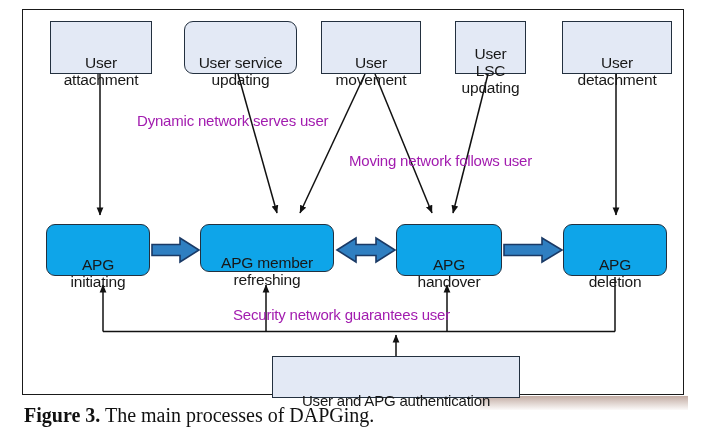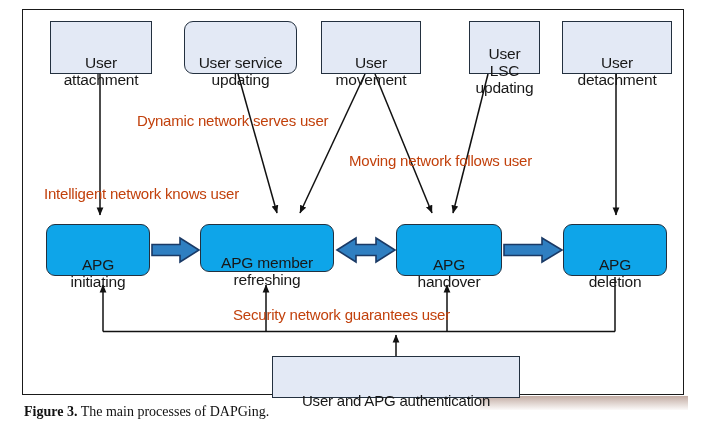--- a/index.html
+++ b/index.html
@@ -58,34 +58,34 @@
     background: #0ea5e9;
   }
   .node .label {
     display: block;
     padding: 0 2px;
     white-space: pre-line;
     margin-top: 48px;
   }
   .edge-label {
     position: absolute;
-    color: #c2410c;
+    color: #a21caf;
     font-family: "Liberation Sans", sans-serif;
     font-size: 15px;
     letter-spacing: -0.2px;
     white-space: nowrap;
     z-index: 6;
     background: transparent;
   }
   #caption {
     position: absolute;
     left: 24px;
     top: 404px;
     font-family: "Liberation Serif", serif;
-    font-size: 14px;
+    font-size: 20px;
     color: #111111;
     white-space: nowrap;
   }
   #caption .cap-strong {
     font-weight: bold;
   }
   #scan-artifact {
     position: absolute;
     left: 480px;
     top: 396px;
@@ -182,21 +182,21 @@
   <div class="node" style="left:184px; top:21px; width:113px; height:53px;border-radius:9px;">
     <span class="label">User service
 updating</span>
   </div>
 
   <div class="node" style="left:321px; top:21px; width:100px; height:53px;">
     <span class="label">User
 movement</span>
   </div>
 
-  <div class="node" style="left:469px; top:21px; width:71px; height:53px;">
+  <div class="node" style="left:455px; top:21px; width:71px; height:53px;">
     <span class="label">User LSC
 updating</span>
   </div>
 
   <div class="node" style="left:562px; top:21px; width:110px; height:53px;">
     <span class="label">User
 detachment</span>
   </div>
 
   <div class="node rounded" style="left:46px; top:224px; width:104px; height:52px;">
@@ -220,21 +220,20 @@
   </div>
 
   <div class="node" style="left:272px; top:356px; width:248px; height:42px; font-size:15px;">
     <span class="label">User and APG authentication</span>
   </div>
 
   <div class="edge-label" style="left:137px; top:112px;">Dynamic network serves user</div>
 
   <div class="edge-label" style="left:349px; top:152px;">Moving network follows user</div>
 
-  <div class="edge-label" style="left:44px; top:185px;">Intelligent network knows user</div>
 
   <div class="edge-label" style="left:233px; top:306px;">Security network guarantees user</div>
 
   <div id="scan-artifact"></div>
 
   <div id="caption">
     <span class="cap-strong">Figure 3.</span><span> The main processes of DAPGing.</span>
   </div>
 
 </div>

